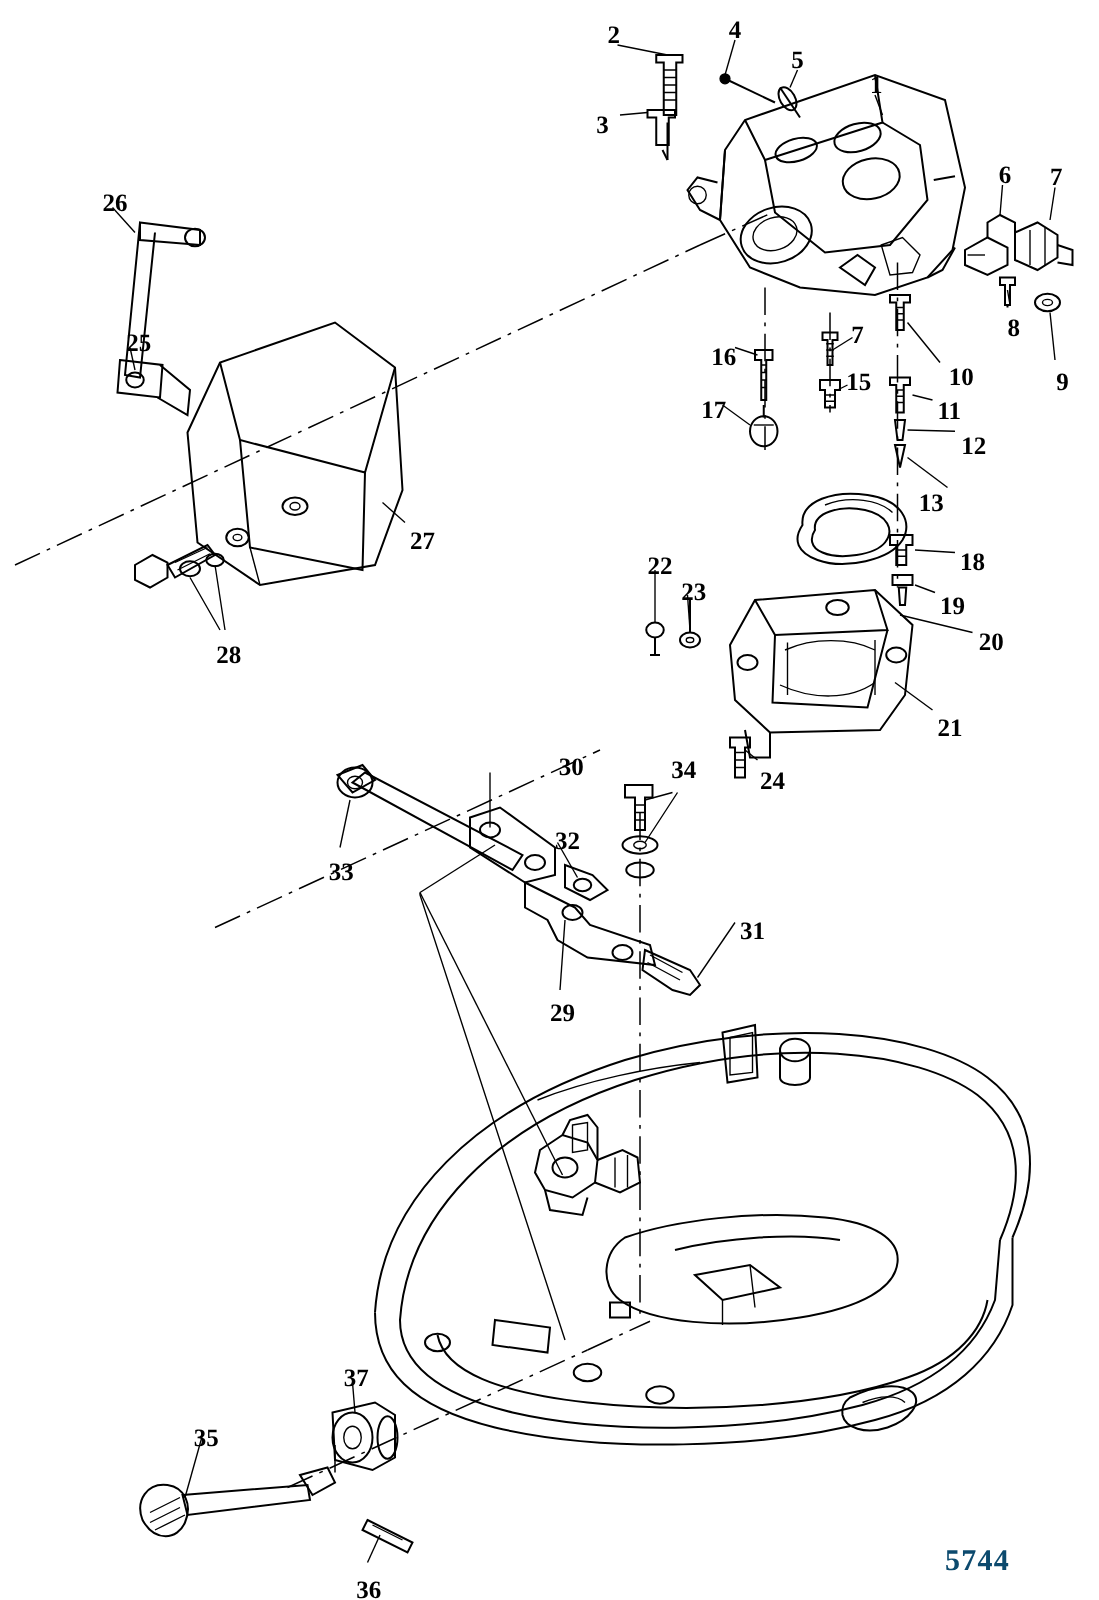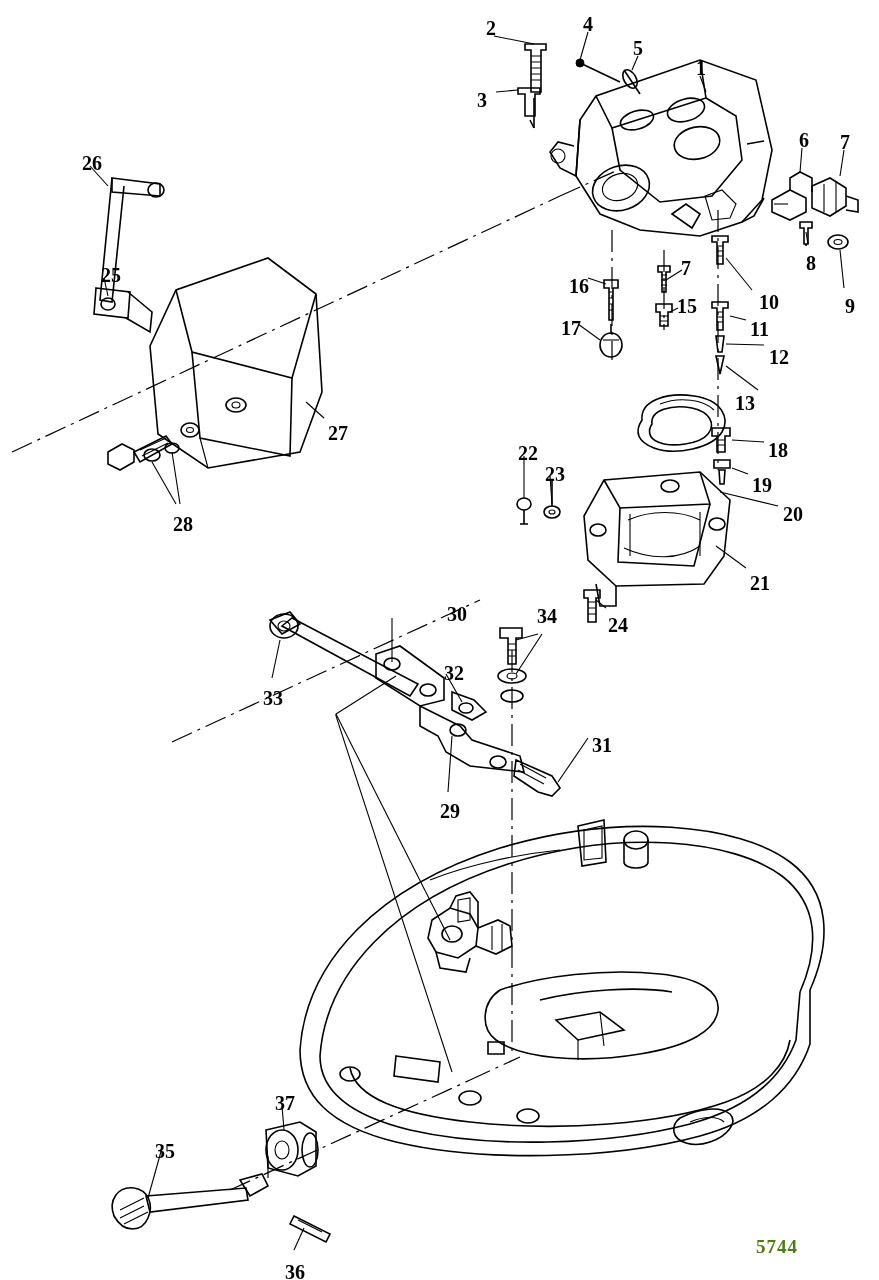--- a/index.html
+++ b/index.html
@@ -28,24 +28,24 @@
     font-family: "Liberation Serif", serif;
     font-size: 20px;
     font-weight: bold;
     color: #000000;
     line-height: 1;
     white-space: nowrap;
   }
   .figno {
     position: absolute;
     font-family: "Liberation Serif", serif;
-    font-size: 19px;
+    font-size: 24px;
     font-weight: bold;
     letter-spacing: 1px;
-    color: #4d7c0f;
+    color: #0c4a6e;
   }
   svg { display: block; }
   .ln { fill: none; stroke: #000; stroke-width: 1.6; }
   .ln-thin { fill: none; stroke: #000; stroke-width: 1.1; }
   .fillblk { fill: #000; stroke: #000; stroke-width: 1; }
   .dashdot { fill: none; stroke: #000; stroke-width: 1.2; stroke-dasharray: 22 6 3 6; }
 </style>
 </head>
 <body>
 

